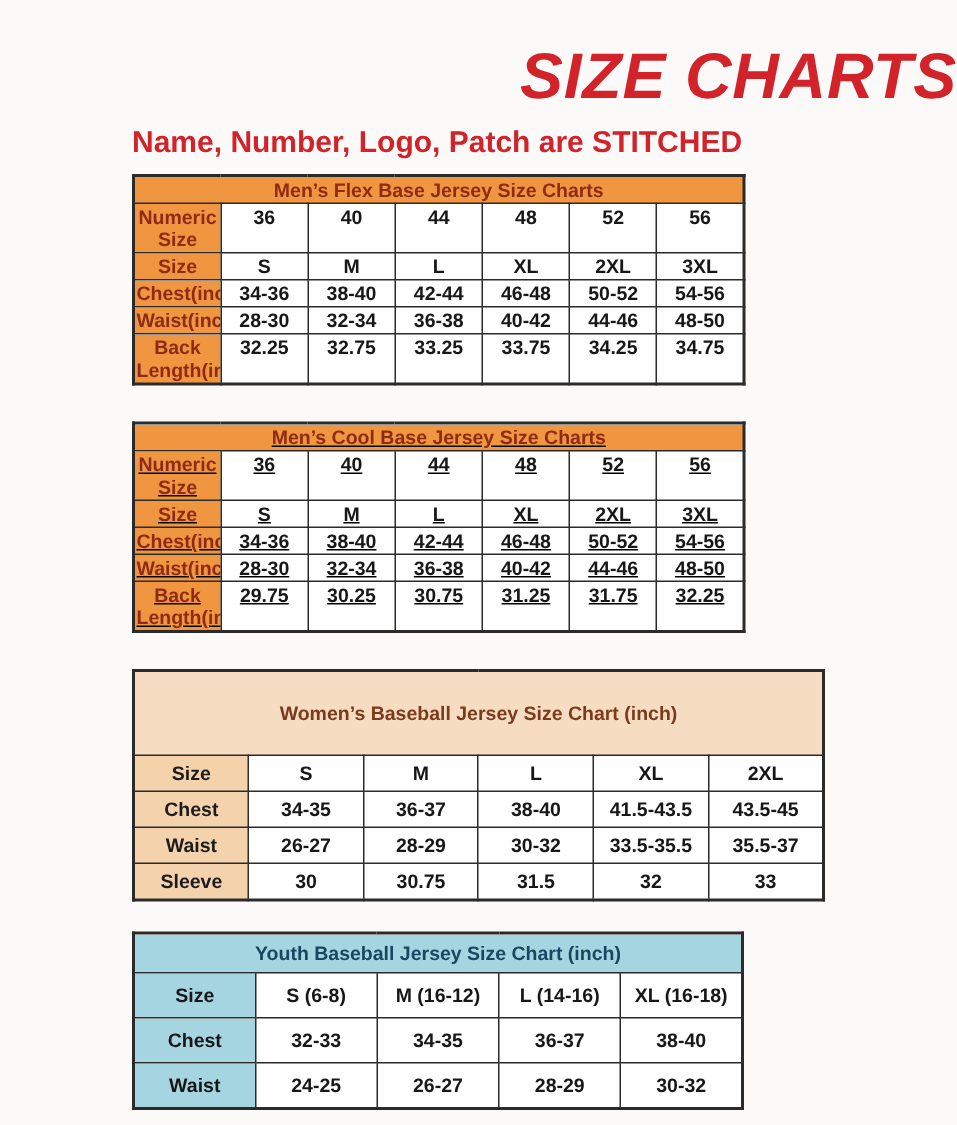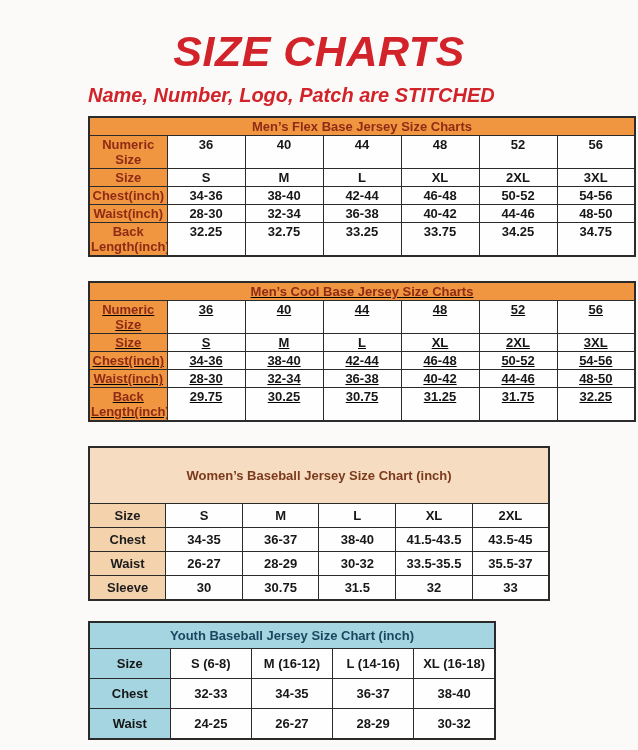--- a/index.html
+++ b/index.html
@@ -9,31 +9,30 @@
     font-family: "Liberation Sans", sans-serif;
   }
   .page {
     position: relative;
     width: 638px; height: 750px;
     background: var(--bg, #FBFAF8);
     overflow: hidden;
     padding-top: 28px;
   }
   .page-title {
-    text-align: center;
+    text-align: right;
     font-style: italic;
     font-weight: bold;
     font-size: 43px;
     line-height: 1.1;
     color: var(--red, #D2232A);
     letter-spacing: 0.5px;
   }
   .page-subtitle {
     margin: 9px 0 0 88px;
-    font-style: italic;
     font-weight: bold;
     font-size: 20px;
     line-height: 1.1;
     color: var(--red, #D2232A);
   }
   .tables { margin-left: 88px; }
 
   table.chart {
     border-collapse: collapse;
     table-layout: fixed;
@@ -42,21 +41,21 @@
   table.chart th, table.chart td {
     border: 1px solid var(--border, #2B2B2B);
     text-align: center;
     font-weight: bold;
     overflow: hidden;
   }
   .band { font-size: 13px; }
   td.val { background: #FEFEFE; color: var(--ink, #171717); }
 
   
-  .theme-orange { width: 548px; }
+  .theme-orange { width: 409px; }
   .theme-orange .band {
     background: var(--orange, #F09641);
     color: var(--maroon, #8E2B15);
     padding: 1px 0;
   }
   .theme-orange td.lbl {
     background: var(--orange, #F09641);
     color: var(--maroon, #8E2B15);
     width: 88px;
   }

